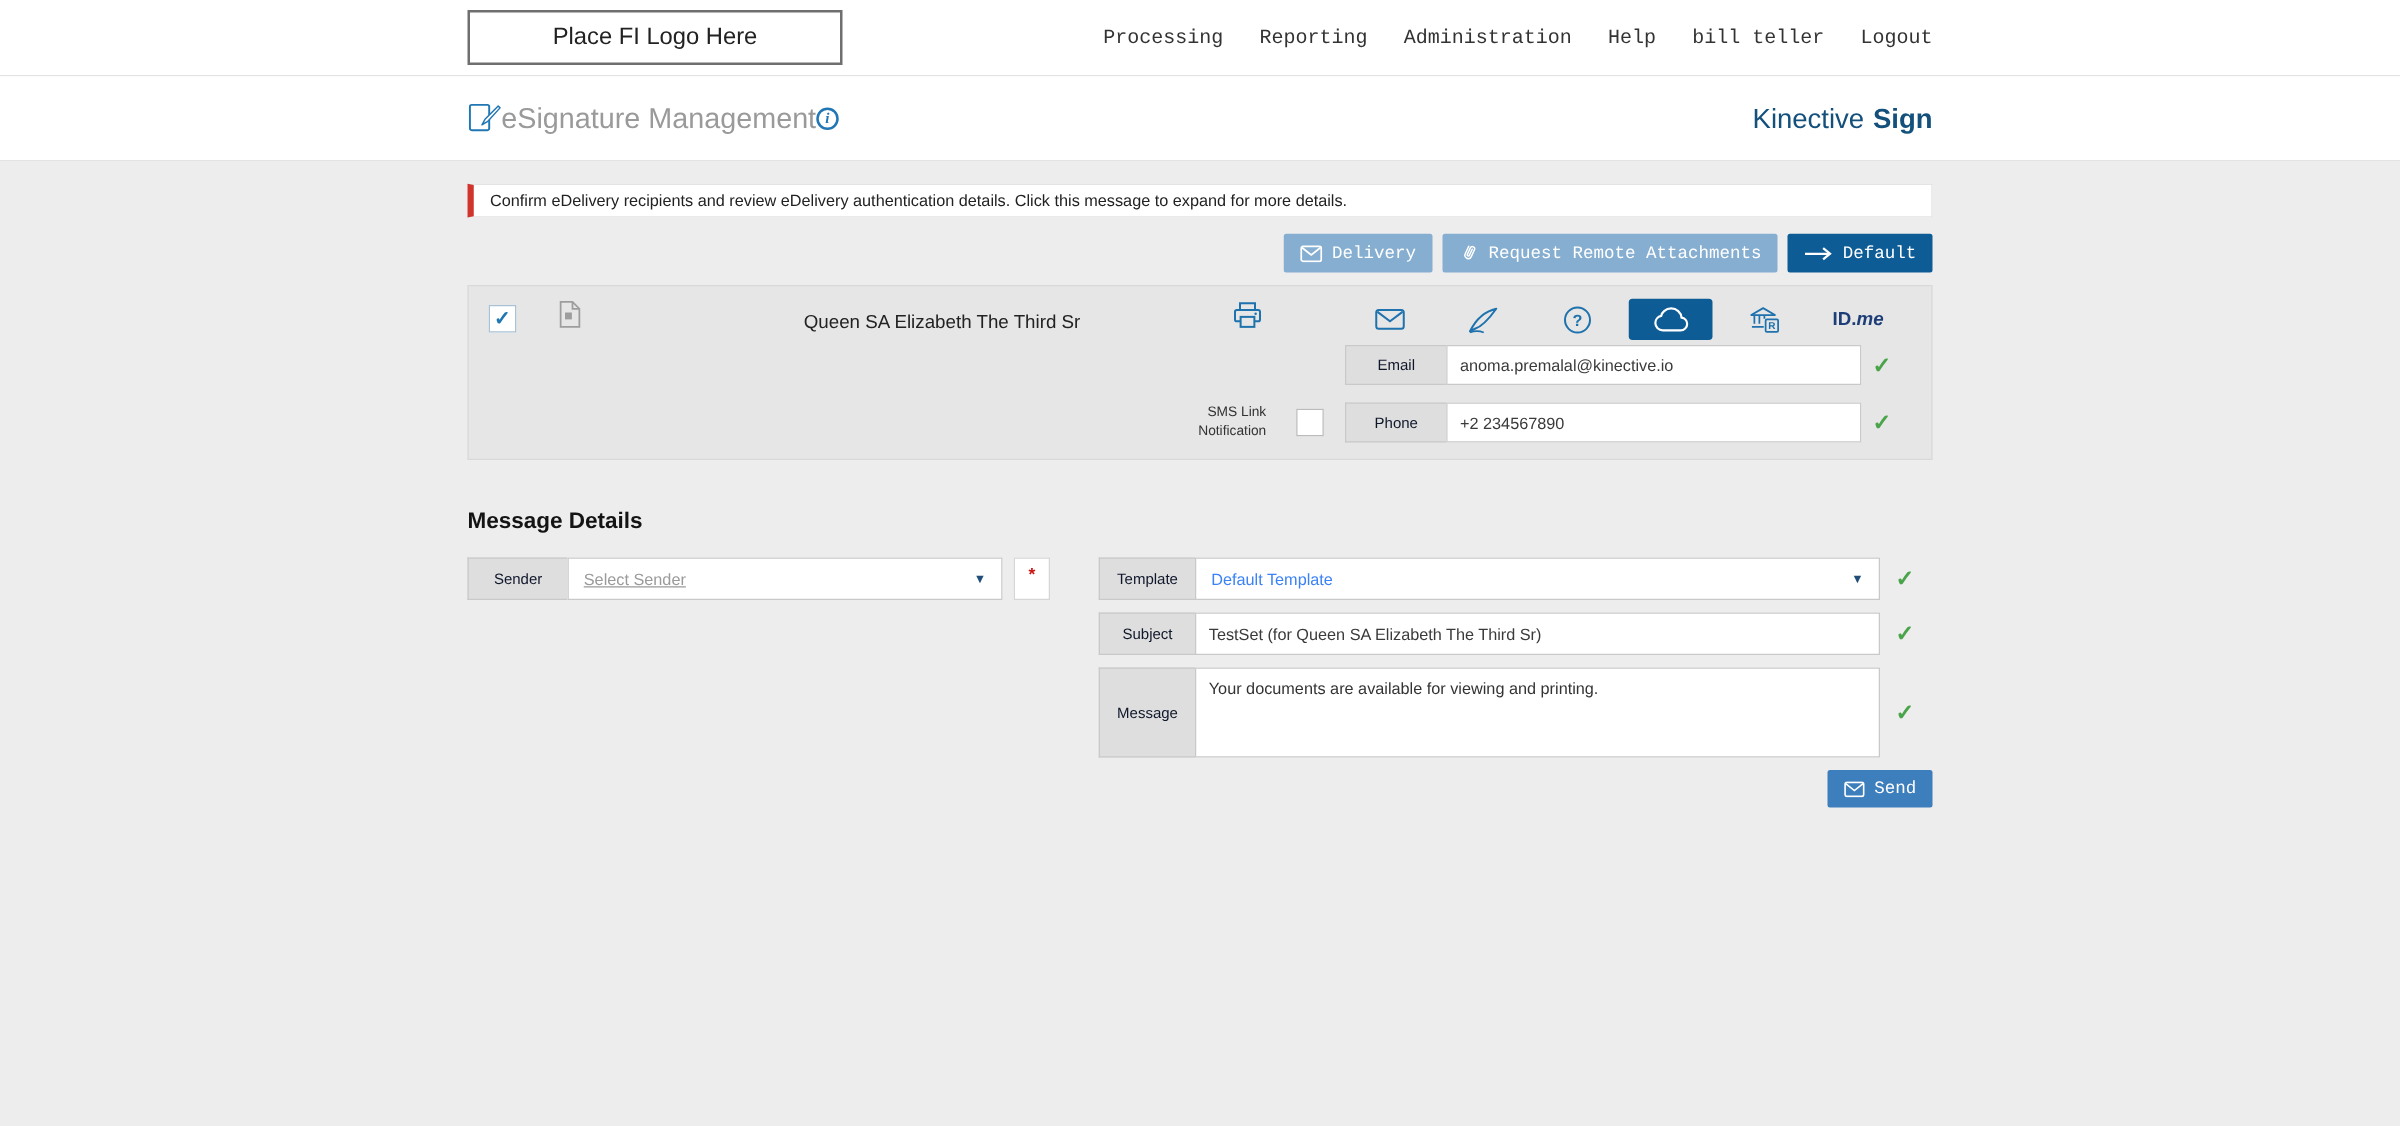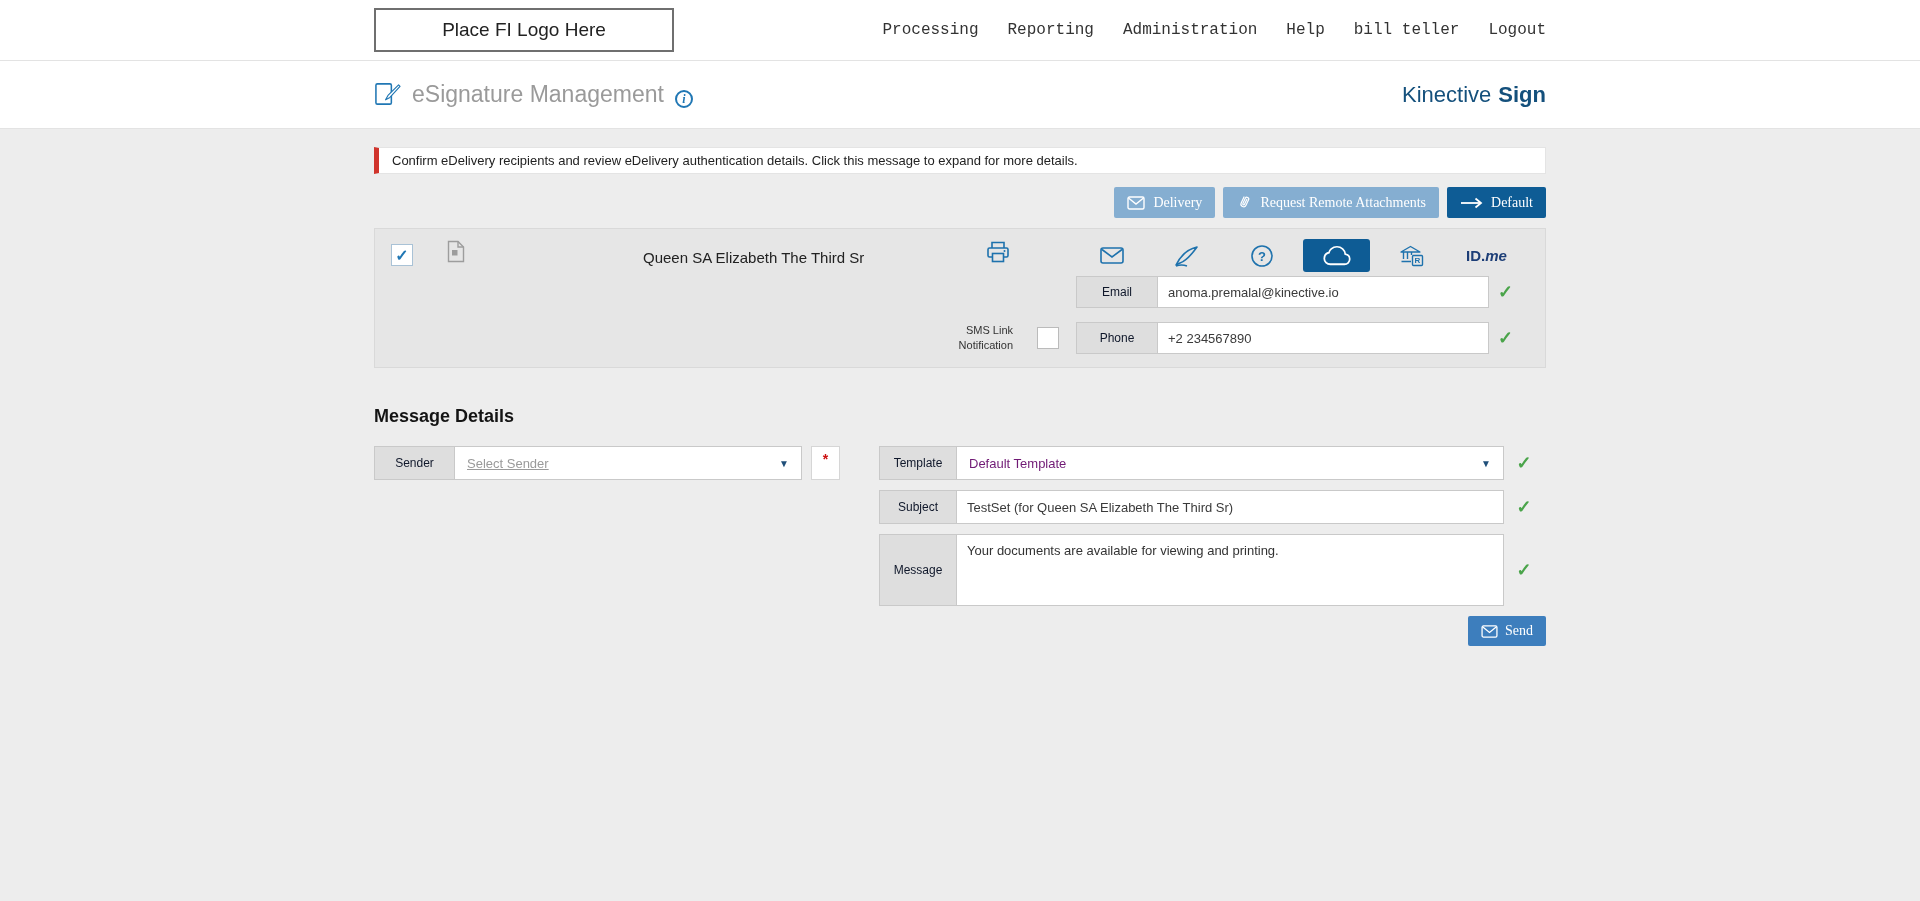--- a/index.html
+++ b/index.html
@@ -18,21 +18,21 @@
     width:300px; height:44px; border:2px solid #6f6f6f; background:#fff;
     display:flex; align-items:center; justify-content:center;
     font-size:19px; color:#222;
   }
   .topnav { margin-left:auto; display:flex; align-items:center; gap:29px; }
   .nav-item { font-size:16px; color:#333; cursor:pointer; white-space:nowrap;font-family:Liberation Mono, monospace; }
 
   
   .subbar { background:#fff; border-bottom:1px solid #e3e3e3; height:68px; }
   .subbar .container { display:flex; align-items:center; height:100%; }
-  .subbar-left { display:flex; align-items:flex-end; gap:11px; }
+  .subbar-left { display:flex; align-items:center; }
   .page-title { font-size:23px; color:#9a9a9a; }
   .info-icon {
     width:18px; height:18px; border:2px solid #2077b4; border-radius:50%;
     color:#2077b4; font-size:12px; font-weight:bold; font-style:italic;
     display:flex; align-items:center; justify-content:center;
     font-family:"Liberation Serif", serif; cursor:pointer;
   }
   .brand { margin-left:auto; font-size:22px; color:#14507c; }
   .brand-name { margin-right:7px; }
   .brand-bold { font-weight:bold; }
@@ -41,21 +41,21 @@
   .main { padding-top:18px; }
   .alert-bar {
     background:#fff; border:1px solid #e4e4e4; border-left:5px solid #d0342c;
     height:27px; display:flex; align-items:center; padding-left:13px;
     font-size:13px; color:#222; cursor:pointer;
   }
   .actions-row { display:flex; justify-content:flex-end; gap:8px; margin-top:13px; }
   .btn {
     height:31px; display:inline-flex; align-items:center; gap:8px;
     padding:0 13px; font-size:14px; color:#fff; border:none; border-radius:2px;
-    cursor:pointer; white-space:nowrap; font-family:Liberation Serif, serif;
+    cursor:pointer; white-space:nowrap; font-family:Liberation Mono, monospace;
   }
   .btn-light { background:#85aed1; }
   .btn-dark  { background:#0e5c95; }
   .btn-icon { display:inline-flex; align-items:center; }
 
   
   .recipient-card {
     margin-top:10px; position:relative; height:140px;
     background:#e6e6e6; border:1px solid #d9d9d9;
   }
@@ -107,21 +107,21 @@
   .left-col { width:505px; }
   .right-col { width:667px; }
   .sender-row { display:flex; align-items:center; }
   .f-select {
     background:#fff; border:1px solid #c9c9c9; height:34px;
     display:flex; align-items:center; padding:0 12px; font-size:13px; cursor:pointer;
   }
   .f-select.sender-select { width:348px; }
   .f-select.md-field { width:548px; }
   .placeholder-text { color:#9a9a9a;text-decoration:underline; }
-  .value-text { color:#701a75; }
+  .value-text { color:#3b82f6; }
   .dd-arrow { margin-left:auto; color:#1f4e79; font-size:10px; }
   .required-box {
     width:29px; height:34px; margin-left:9px; background:#fff; border:1px solid #d6d6d6;
     color:#cc1111; font-size:14px; font-weight:bold;
     display:flex; align-items:flex-start; justify-content:center; padding-top:4px;
   }
   .fr-row { display:flex; align-items:stretch; margin-bottom:10px; }
   .fr-row .check { align-self:center; margin-left:7px; width:26px; text-align:center; }
   .f-textarea {
     width:548px; height:72px; background:#fff; border:1px solid #c9c9c9;

